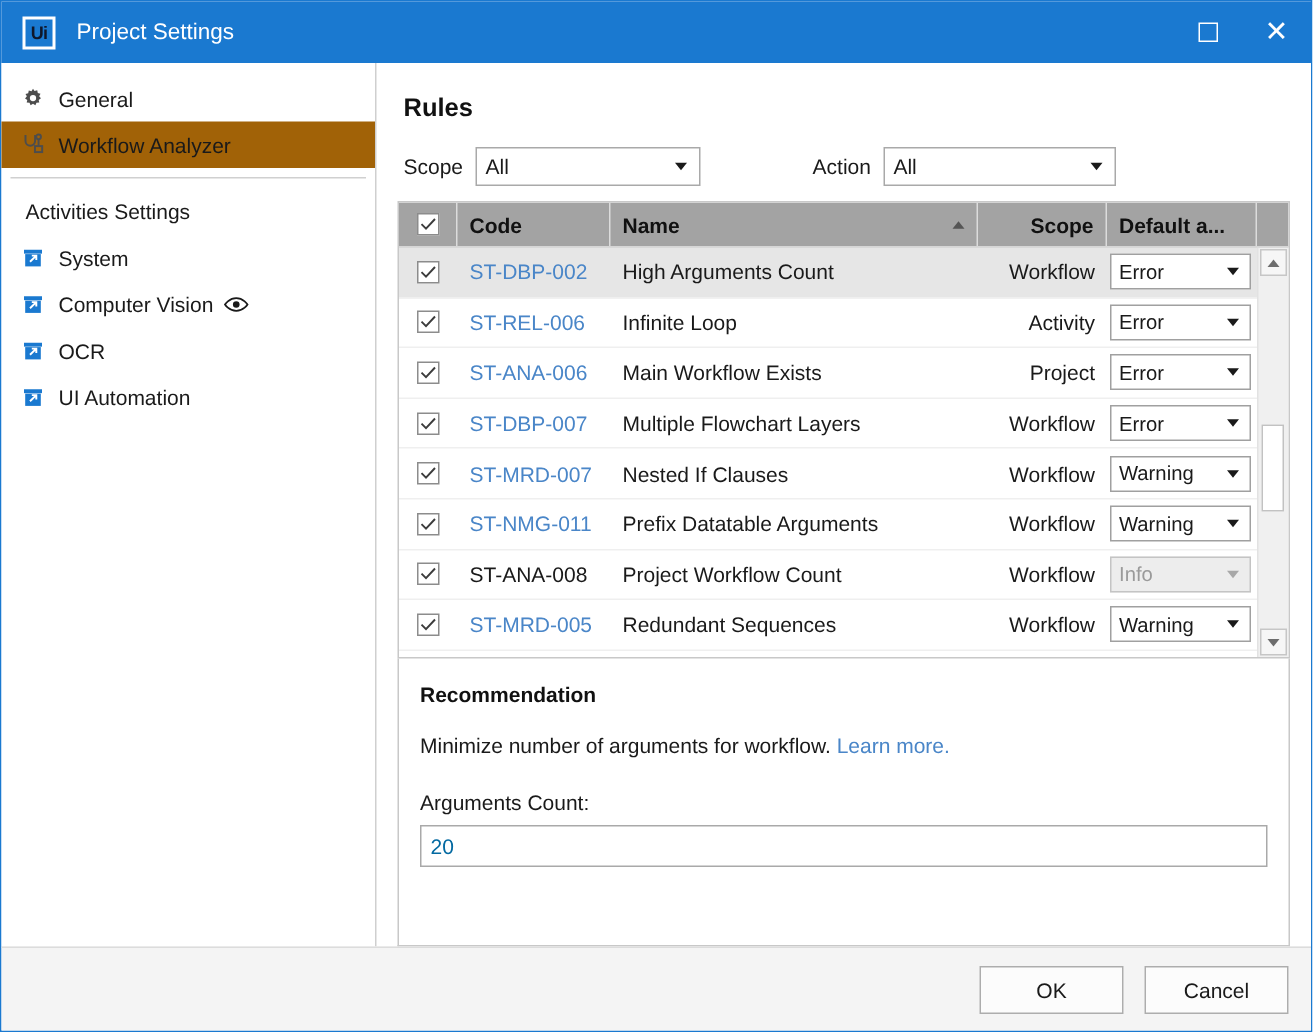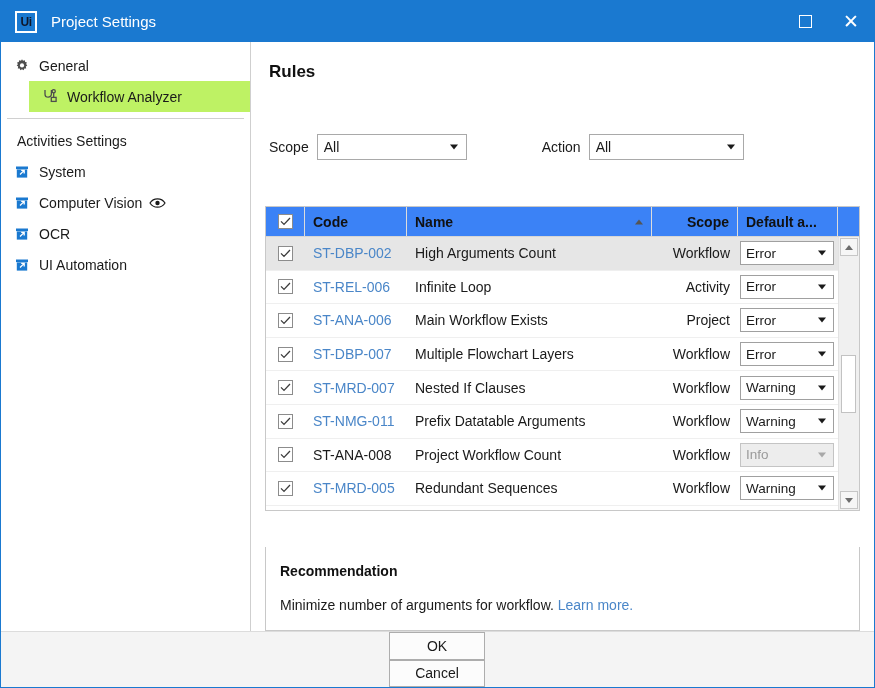--- a/index.html
+++ b/index.html
@@ -55,34 +55,34 @@
     background: #ffffff;
     border-right: 1px solid #cfcfcf;
     padding-top: 8px;
   }
   .side-item {
     height: 31px;
     display: flex; align-items: center;
     padding-left: 10px;
     font-size: 14px; color: #1a1a1a;
   }
-  .side-item.selected { background: #bef264; margin-left: 28px; }
+  .side-item.selected { background: #a16207; }
   .side-item .ico { width: 22px; min-width: 22px; display: flex; align-items: center; justify-content: center; margin-right: 6px; }
   .side-sep { height: 1px; background: #d0d0d0; margin: 6px 6px 6px 6px; }
   .side-head {
     height: 31px; display: flex; align-items: center;
     padding-left: 16px; font-size: 14px; color: #1a1a1a;
   }
   .eye { margin-left: 7px; display: inline-flex; align-items: center; }
 
   
   .main {
     flex: 1; min-width: 0;
     padding: 16px 14px 0 14px;
-    display: flex; flex-direction: column; gap: 36px;
+    display: flex; flex-direction: column;
   }
   .rules-title { font-size: 17px; font-weight: bold; color: #111; margin: 4px 0 0 4px; }
 
   .filters { display: flex; align-items: center; margin: 16px 0 10px 4px; }
   .flabel { font-size: 14px; color: #1a1a1a; margin-right: 8px; }
   .combo {
     height: 26px; border: 1px solid #a9a9a9; background: #ffffff;
     display: flex; align-items: center;
     font-size: 14px; color: #1a1a1a; padding-left: 6px;
     position: relative;
@@ -102,21 +102,21 @@
   
   .grid-wrap {
     border: 1px solid #c8c8c8;
     height: 305px; min-height: 305px;
     display: flex; flex-direction: column;
     background: #ffffff;
     overflow: hidden;
   }
   .grid-head {
     display: flex; height: 30px; min-height: 30px;
-    background: #3b82f6;
+    background: #a3a3a3;
     border-bottom: 1px solid #d6d6d6;
     align-items: stretch;
   }
   .grid-head .hc {
     display: flex; align-items: center;
     font-size: 14px; font-weight: bold; color: #111;
     border-right: 1px solid #dcdcdc;
     padding: 0 8px;
     position: relative;
   }
@@ -217,21 +217,20 @@
     padding-left: 6px;
   }
 
   
   .footer {
     height: 56px; min-height: 56px;
     background: #f4f4f4;
     border-top: 1px solid #dcdcdc;
     display: flex; align-items: center; justify-content: flex-end;
     padding-right: 15px;
-    flex-direction: column;
   }
   .btn {
     width: 96px; height: 32px;
     border: 1px solid #adadad; background: #fcfcfc;
     font-family: "Liberation Sans", sans-serif;
     font-size: 14px; color: #1a1a1a;
     margin-left: 14px;
   }
 </style>
 </head>

